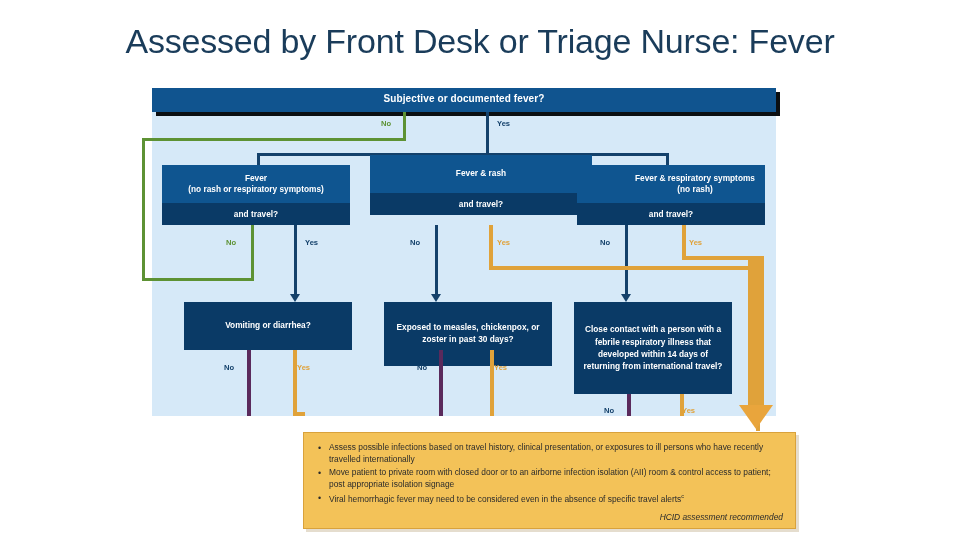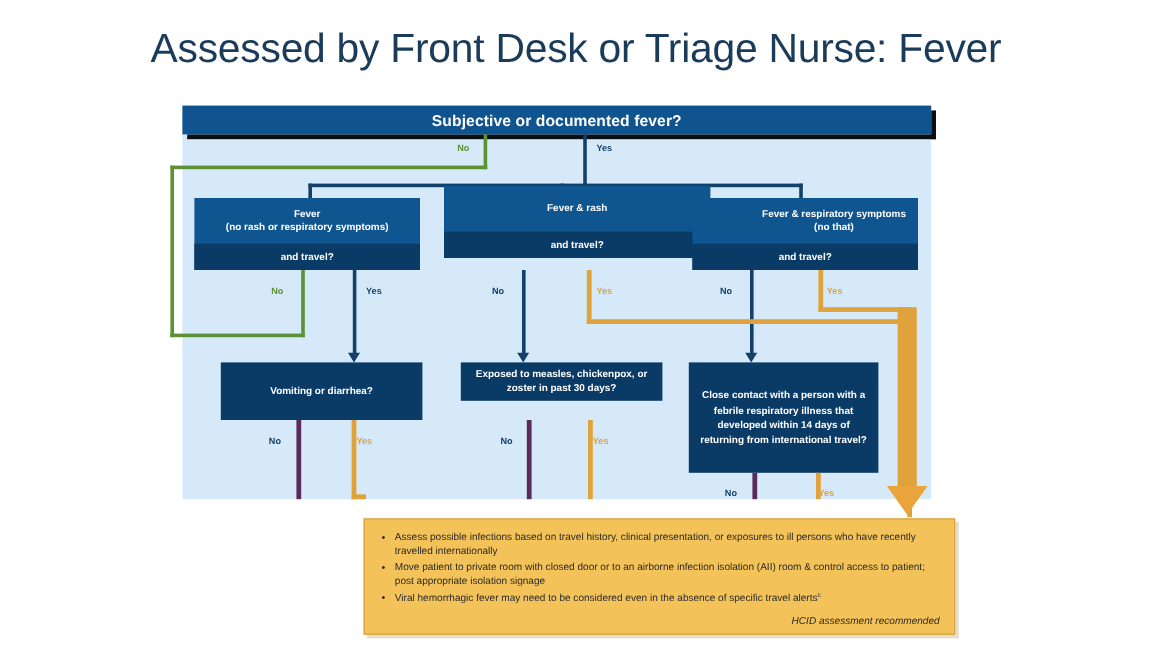--- a/index.html
+++ b/index.html
@@ -47,21 +47,21 @@
     width: 624px;
     height: 24px;
     background: #10548f;
     box-sizing: border-box;
   }
   #top-question-bar .qtext {
     position: absolute;
     left: 0; right: 0; top: 5px;
     text-align: center;
     color: #ffffff;
-    font-size: 13px;
+    font-size: 10px;
     font-weight: bold;
     letter-spacing: 0.1px;
   }
   #top-bar-shadow-bottom {
     position: absolute;
     left: 4px;
     top: 24px;
     width: 624px;
     height: 4px;
     background: #0b0f12;
@@ -238,21 +238,21 @@
   <div class="dbox" style="left:218px; top:67px; width:222px; height:60px;">
     <div class="top" style="height:38px; flex-direction:column;">
       <span>Fever &amp; rash</span>
     </div>
     <div class="travel" style="height:22px;">and travel?</div>
   </div>
 
   <div class="dbox" style="left:425px; top:77px; width:188px; height:60px;">
     <div class="top" style="height:38px; flex-direction:column;margin-left:48px;">
       <span>Fever &amp; respiratory symptoms</span>
-      <span>(no that)</span>
+      <span>(no rash)</span>
     </div>
     <div class="travel" style="height:22px;">and travel?</div>
   </div>
 
   <div class="blabel lbl-green" style="left:74px;  top:150px;">No</div>
   <div class="blabel lbl-navy" style="left:153px; top:150px;">Yes</div>
 
   <div class="blabel lbl-navy" style="left:258px; top:150px;">No</div>
   <div class="blabel lbl-orange" style="left:345px; top:150px;">Yes</div>
 
@@ -269,21 +269,21 @@
   <div class="arrowhead-navy" style="left:469px; top:206px;"></div>
 
   <div class="ln ln-orange" style="left:337px; top:137px; width:4px; height:45px;"></div>
   <div class="ln ln-orange" style="left:530px; top:137px; width:4px; height:34px;"></div>
   <div class="ln ln-orange" style="left:530px; top:168px; width:78px;  height:4px;"></div>
   <div class="ln ln-orange" style="left:337px; top:178px; width:271px; height:4px;"></div>
   <div class="ln ln-orange" style="left:604px; top:168px; width:4px; height:175px;"></div>
 
   <div class="solidbox" style="left:32px; top:214px; width:168px; height:48px;">Vomiting or diarrhea?</div>
 
-  <div class="solidbox" style="left:232px; top:214px; width:168px; height:32px;">Exposed to measles, chickenpox, or zoster in past 30 days?</div>
+  <div class="solidbox" style="left:232px; top:214px; width:168px; height:64px;">Exposed to measles, chickenpox, or zoster in past 30 days?</div>
 
   <div class="solidbox" style="left:422px; top:214px; width:158px; height:92px; line-height:1.5;">Close contact with a person with a febrile respiratory illness that developed within 14 days of returning from international travel?</div>
 
   <div class="blabel lbl-navy" style="left:72px;  top:275px;">No</div>
   <div class="blabel lbl-orange" style="left:145px; top:275px;">Yes</div>
 
   <div class="blabel lbl-navy" style="left:265px; top:275px;">No</div>
   <div class="blabel lbl-orange" style="left:342px; top:275px;">Yes</div>
 
   <div class="blabel lbl-navy" style="left:452px; top:318px;">No</div>

